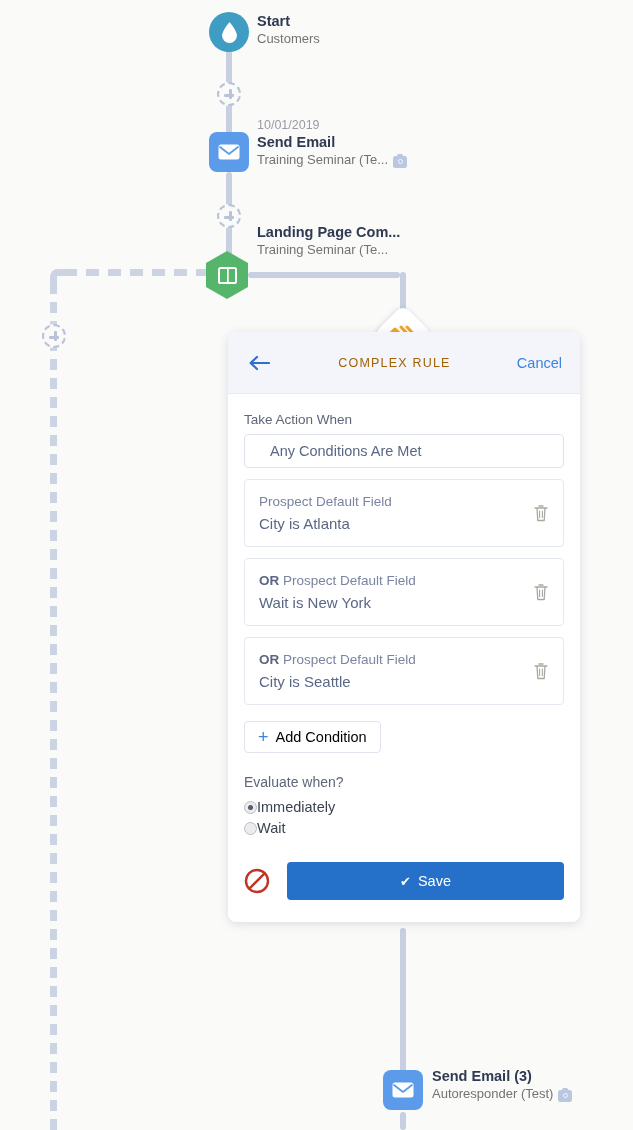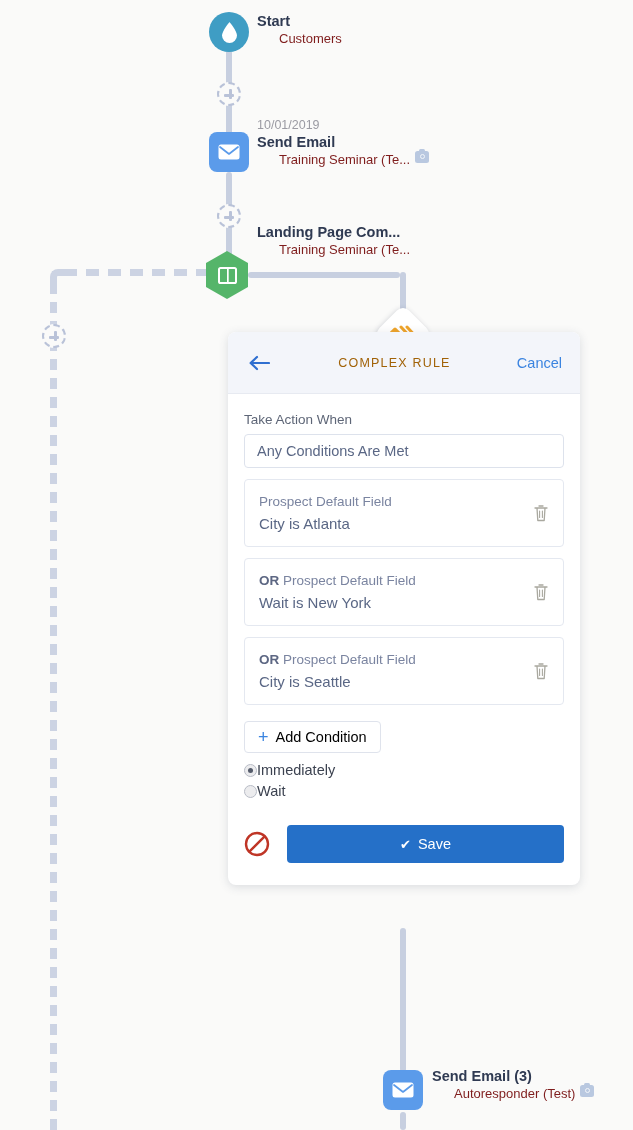--- a/index.html
+++ b/index.html
@@ -34,21 +34,21 @@
     display:flex;align-items:center;justify-content:center;}
   .sq-ico{width:40px;height:40px;border-radius:8px;background:#5b9bea;
     display:flex;align-items:center;justify-content:center;}
   .hex{width:42px;height:48px;background:#55b56a;
     clip-path:polygon(50% 0%,100% 25%,100% 75%,50% 100%,0% 75%,0% 25%);
     display:flex;align-items:center;justify-content:center;}
 
   .lbl{position:absolute;white-space:nowrap;}
   .lbl .date{font-size:12.5px;color:#9b9ba3;line-height:16px;}
   .lbl .title{font-size:14.5px;font-weight:bold;color:#2f3a52;line-height:18px;}
-  .lbl .sub{font-size:13px;color:#7f1d1d;line-height:17px;display:flex;align-items:flex-start;gap:5px;margin-left:22px;}
+  .lbl .sub{font-size:13px;color:#737373;line-height:17px;display:flex;align-items:flex-end;gap:5px;}
   .cam{display:inline-block;width:14px;height:12px;background:#b9c8e0;border-radius:2.5px;position:relative;}
   .cam:before{content:"";position:absolute;left:4px;top:-2.5px;width:6px;height:3px;background:#b9c8e0;border-radius:1.5px 1.5px 0 0;}
   .cam:after{content:"";position:absolute;left:4.5px;top:3px;width:5px;height:5px;border-radius:50%;border:1.5px solid #f2f5fa;box-sizing:border-box;}
 
   
   .diamond{position:absolute;width:42px;height:42px;background:#ffffff;border-radius:9px;
     transform:rotate(45deg);box-shadow:0 1px 5px rgba(60,70,95,.22);
     display:flex;align-items:center;justify-content:center;}
   .diamond > .dinner{transform:rotate(-45deg);display:flex;align-items:center;}
 
@@ -57,21 +57,21 @@
     background:#ffffff;border-radius:8px;box-shadow:0 2px 10px rgba(60,70,95,.17);overflow:hidden;}
   .panel-hd{height:62px;background:#f3f5fa;border-bottom:1px solid #e7eaf1;
     display:flex;align-items:center;padding:0 18px;box-sizing:border-box;}
   .back-arrow{width:26px;height:26px;display:flex;align-items:center;justify-content:center;}
   .panel-title{flex:1;text-align:center;font-size:12.5px;letter-spacing:1.2px;color:#a16207;}
   .cancel{font-size:14.5px;color:#3b84e0;}
   .panel-bd{padding:18px 16px 0 16px;}
   .field-label{font-size:13.5px;color:#5e6677;margin-bottom:7px;}
 
   .select{height:34px;border:1px solid #dde2ec;border-radius:4px;background:#fff;
-    display:flex;align-items:center;padding:0 12px;box-sizing:border-box;position:relative;}
+    display:flex;align-items:center;padding:0 25px;box-sizing:border-box;position:relative;}
   .select .val{font-size:14.5px;color:#5a6785;}
   .caret{position:absolute;right:12px;top:50%;transform:translateY(-50%);
     width:0;height:0;border-left:4.5px solid transparent;border-right:4.5px solid transparent;border-top:6px solid #6c7governance;}
   .caret{border-top-color:#6c7a95;}
 
   .cond{margin-top:11px;border:1px solid #e4e8f0;border-radius:4px;padding:12px 14px;
     display:flex;align-items:center;justify-content:space-between;background:#fff;min-height:46px;box-sizing:border-box;}
   .cond .c1{font-size:13.5px;color:#7a84a0;line-height:19px;}
   .cond .c1 b{color:#5d6783;font-weight:bold;}
   .cond .c2{font-size:15px;color:#5a6785;line-height:21px;margin-top:2px;}
@@ -227,20 +227,21 @@
           <path d="M2 4 H14 M6 2 H10 M4 4 L4.8 16.5 H11.2 L12 4" stroke="#a9a89f" stroke-width="1.3" fill="none" stroke-linecap="round" stroke-linejoin="round"></path>
           <path d="M6.6 7 V13.5 M9.4 7 V13.5" stroke="#a9a89f" stroke-width="1.1" stroke-linecap="round"></path>
         </svg>
       </div>
 
       <div class="addcond">
         <span class="p">+</span>
         <span class="t">Add Condition</span>
       </div>
 
+      <div class="eval">Evaluate when?</div>
 
       <div class="radios">
         <div class="radio-row">
           <span class="rb on"></span>
           <span class="rl">Immediately</span>
         </div>
         <div class="radio-row">
           <span class="rb"></span>
           <span class="rl">Wait</span>
         </div>

